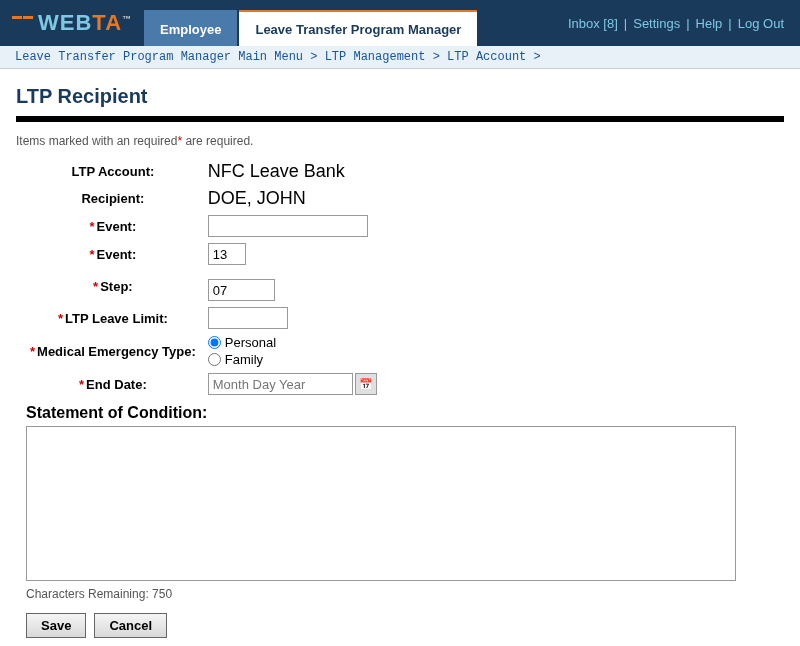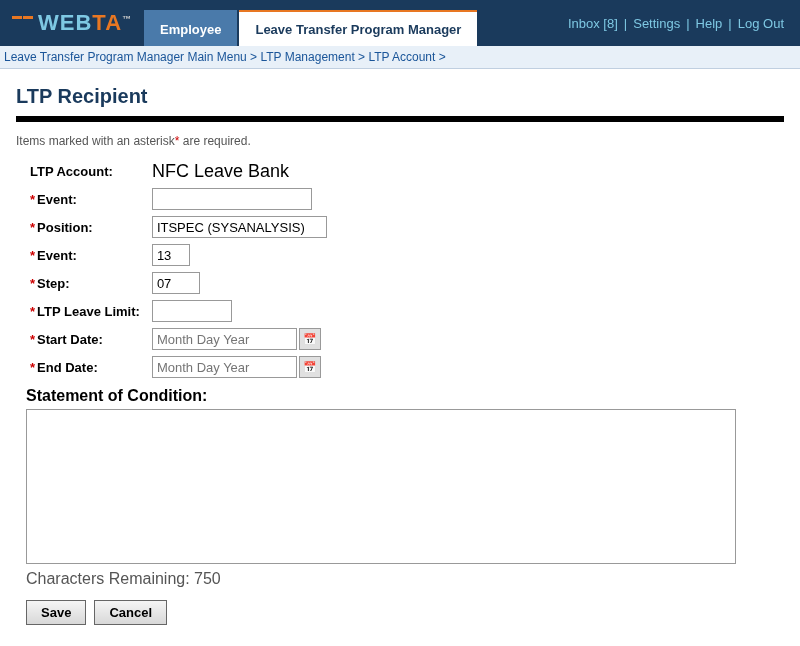--- a/index.html
+++ b/index.html
@@ -75,24 +75,25 @@
       cursor: pointer;
       padding: 0 4px;
     }
     .right-nav-sep {
       color: #7ec8e3;
     }
 
     
     #breadcrumb {
       background: #e8f0f8;
-      padding: 4px 4px;
+      padding: 4px 15px;
       font-size: 12px;
       color: #1a5599;
       border-bottom: 1px solid #c0cfe0;
+      font-family: Liberation Mono, monospace;
     }
 
     
     #content {
       padding: 16px 16px 12px 16px;
     }
     #page-title {
       font-size: 20px;
       font-weight: bold;
       color: #1a3a5c;
@@ -113,21 +114,21 @@
     
     .form-table {
       border-collapse: collapse;
       margin-left: 10px;
     }
     .form-table tr td {
       padding: 3px 4px;
       vertical-align: middle;
     }
     .form-table .label-cell {
-      text-align: left;
+      text-align: center;
       font-weight: bold;
       color: #000;
       white-space: nowrap;
       padding-right: 8px;
       font-size: 13px;
     }
     .required-star {
       color: #c00;
       font-weight: bold;
       margin-right: 2px;
@@ -189,21 +190,21 @@
     .soc-textarea {
       width: 710px;
       height: 155px;
       border: 1px solid #999;
       margin-left: 10px;
       resize: none;
       font-size: 13px;
       padding: 4px;
     }
     .chars-remaining {
-      font-size: 16px;
+      font-size: 12px;
       color: #555;
       margin-left: 10px;
       margin-top: 3px;
     }
 
     
     .btn-row {
       display: flex;
       gap: 8px;
       margin-top: 12px;
@@ -244,95 +245,95 @@
 </div>
 
 <div id="breadcrumb">
   <span>Leave Transfer Program Manager Main Menu &gt; LTP Management &gt; LTP Account &gt;</span>
 </div>
 
 <div id="content">
   <div id="page-title">LTP Recipient</div>
 
   <div class="required-note">
-    <span>Items marked with an asterisk</span><em>*</em><span> are required.</span>
+    <span>Items marked with an required</span><em>*</em><span> are required.</span>
   </div>
 
   <table class="form-table">
     <tbody>
         <tr>
       <td class="label-cell">LTP Account:</td>
       <td><span class="ltp-account-val">NFC Leave Bank</span></td>
     </tr>
     <tr>
+      <td class="label-cell">Recipient:</td>
+      <td><span class="recipient-val">DOE, JOHN</span></td>
+    </tr>
+    <tr>
       <td class="label-cell">
         <span class="required-star">*</span><span>Event:</span>
       </td>
       <td>
         <input type="text" style="width: 160px;">
       </td>
     </tr>
     <tr>
       <td class="label-cell">
-        <span class="required-star">*</span><span>Position:</span>
-      </td>
-      <td>
-        <input type="text" style="width: 175px;" value="ITSPEC (SYSANALYSIS)">
-      </td>
-    </tr>
-    <tr>
-      <td class="label-cell">
         <span class="required-star">*</span><span>Event:</span>
       </td>
       <td>
         <input type="text" style="width: 38px;" value="13">
       </td>
     </tr>
     <tr>
       <td class="label-cell">
         <span class="required-star">*</span><span>Step:</span>
       </td>
       <td>
-        <input type="text" style="width: 48px;" value="07">
+        <input type="text" style="width: 67px; margin-top: 8px;" value="07">
       </td>
     </tr>
     <tr>
       <td class="label-cell">
         <span class="required-star">*</span><span>LTP Leave Limit:</span>
       </td>
       <td>
         <input type="text" style="width: 80px;">
       </td>
     </tr>
     <tr>
       <td class="label-cell">
-        <span class="required-star">*</span><span>Start Date:</span>
+        <span class="required-star">*</span><span>Medical Emergency Type:</span>
+      </td>
+      <td>
+        <div class="radio-group">
+          <label class="radio-item">
+            <input type="radio" name="medical_emergency" value="personal" checked="" style="">
+            <span>Personal</span>
+          </label>
+          <label class="radio-item">
+            <input type="radio" name="medical_emergency" value="family" style="">
+            <span>Family</span>
+          </label>
+        </div>
+      </td>
+    </tr>
+    <tr>
+      <td class="label-cell">
+        <span class="required-star">*</span><span>End Date:</span>
       </td>
       <td>
         <div class="date-field-wrap">
           <input type="text" style="width: 145px; color: rgb(136, 136, 136);" placeholder="Month Day Year">
           <button class="cal-icon-btn">
             <span>📅</span>
           </button>
         </div>
       </td>
     </tr>
-    <tr>
-      <td class="label-cell">
-        <span class="required-star">*</span><span>End Date:</span>
-      </td>
-      <td>
-        <div class="date-field-wrap">
-          <input type="text" style="width: 145px; color: rgb(136, 136, 136);" placeholder="Month Day Year">
-          <button class="cal-icon-btn">
-            <span>📅</span>
-          </button>
-        </div>
-      </td>
-    </tr>
   </tbody>
     </table>
 
   <div style="margin-top:6px;">
     <div class="soc-label">Statement of Condition:</div>
     <textarea class="soc-textarea" style=""></textarea>
     <div class="chars-remaining">Characters Remaining: 750</div>
   </div>
 
   <div class="btn-row">

